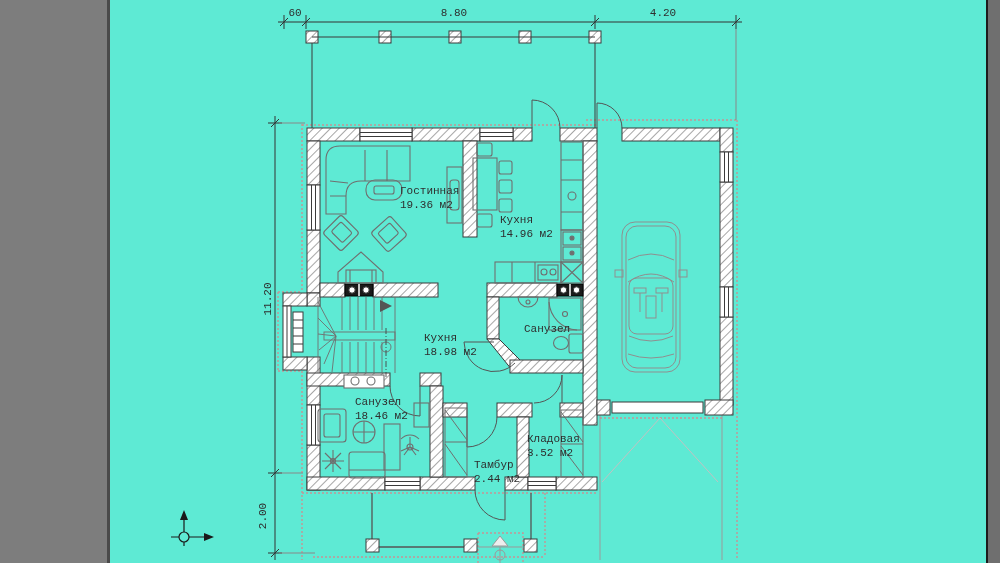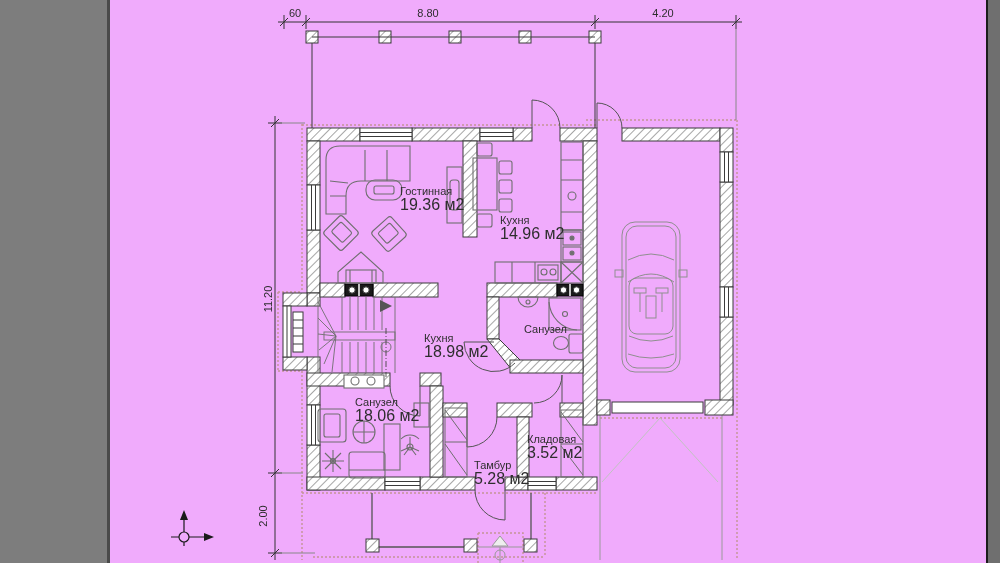--- a/index.html
+++ b/index.html
@@ -1,24 +1,24 @@
 <!DOCTYPE html>
 <html><head>
 <meta charset="utf-8">
 <style>
   html,body{margin:0;padding:0;background:#fff;}
-  .stage{position:relative;width:1000px;height:563px;background:#f0abfc;overflow:hidden;
-         font-family:Liberation Sans, sans-serif;}
+  .stage{position:relative;width:1000px;height:563px;background:#5eead4;overflow:hidden;
+         font-family:Liberation Mono, monospace;}
   .panel-left{position:absolute;left:0;top:0;width:107px;height:563px;background:#7d7d7d;
               border-right:3px solid #4a4a4a;}
   .panel-right{position:absolute;right:0;top:0;width:12px;height:563px;background:#6f6f6f;
                border-left:2px solid #1c1c1c;}
   .draw{position:absolute;left:0;top:0;}
   .room-label{position:absolute;font-size:11px;line-height:14px;color:#2e2e2e;white-space:nowrap;}
-  .room-label .rarea{font-size:16px;}
+  .room-label .rarea{font-size:11px;}
   .dim{position:absolute;font-size:11px;color:#2e2e2e;text-align:center;white-space:nowrap;}
   .dim.vert{transform:rotate(-90deg);}
 </style>
 </head>
 <body>
 
 <div class="stage">
 
   <svg class="draw" width="1000" height="563" viewBox="0 0 1000 563">
     <defs>
@@ -370,21 +370,21 @@
       <path d="M184,532 L184,518 M184,542 L184,546 M179,537 L171,537 M189,537 L206,537"></path>
       <polygon points="180,520 184,510 188,520" fill="#1a1a1a" stroke="none"></polygon>
       <polygon points="204,533 214,537 204,541" fill="#1a1a1a" stroke="none"></polygon>
     </g>
   </svg>
 
   <div class="panel-left"></div>
   <div class="panel-right"></div>
 
   <div class="dim" style="left:284px;top:7px;width:22px">60</div>
-  <div class="dim" style="left:408px;top:7px;width:40px">8.80</div>
+  <div class="dim" style="left:434px;top:7px;width:40px">8.80</div>
   <div class="dim" style="left:643px;top:7px;width:40px">4.20</div>
   <div class="dim vert" style="left:240px;top:293px;width:56px">11.20</div>
   <div class="dim vert" style="left:245px;top:510px;width:36px">2.00</div>
 
   <div class="room-label" style="left:400px;top:184px">
     <div class="rname">Гостинная</div>
     <div class="rarea">19.36 м2</div>
   </div>
   <div class="room-label" style="left:500px;top:213px">
     <div class="rname">Кухня</div>
@@ -392,24 +392,24 @@
   </div>
   <div class="room-label" style="left:424px;top:331px">
     <div class="rname">Кухня</div>
     <div class="rarea">18.98 м2</div>
   </div>
   <div class="room-label" style="left:524px;top:322px">
     <div class="rname">Санузел</div>
   </div>
   <div class="room-label" style="left:355px;top:395px">
     <div class="rname">Санузел</div>
-    <div class="rarea">18.06 м2</div>
+    <div class="rarea">18.46 м2</div>
   </div>
   <div class="room-label" style="left:474px;top:458px">
     <div class="rname">Тамбур</div>
-    <div class="rarea">5.28 м2</div>
+    <div class="rarea">2.44 м2</div>
   </div>
   <div class="room-label" style="left:527px;top:432px">
     <div class="rname">Кладовая</div>
     <div class="rarea">3.52 м2</div>
   </div>
 
 </div>
 
 </body></html>

